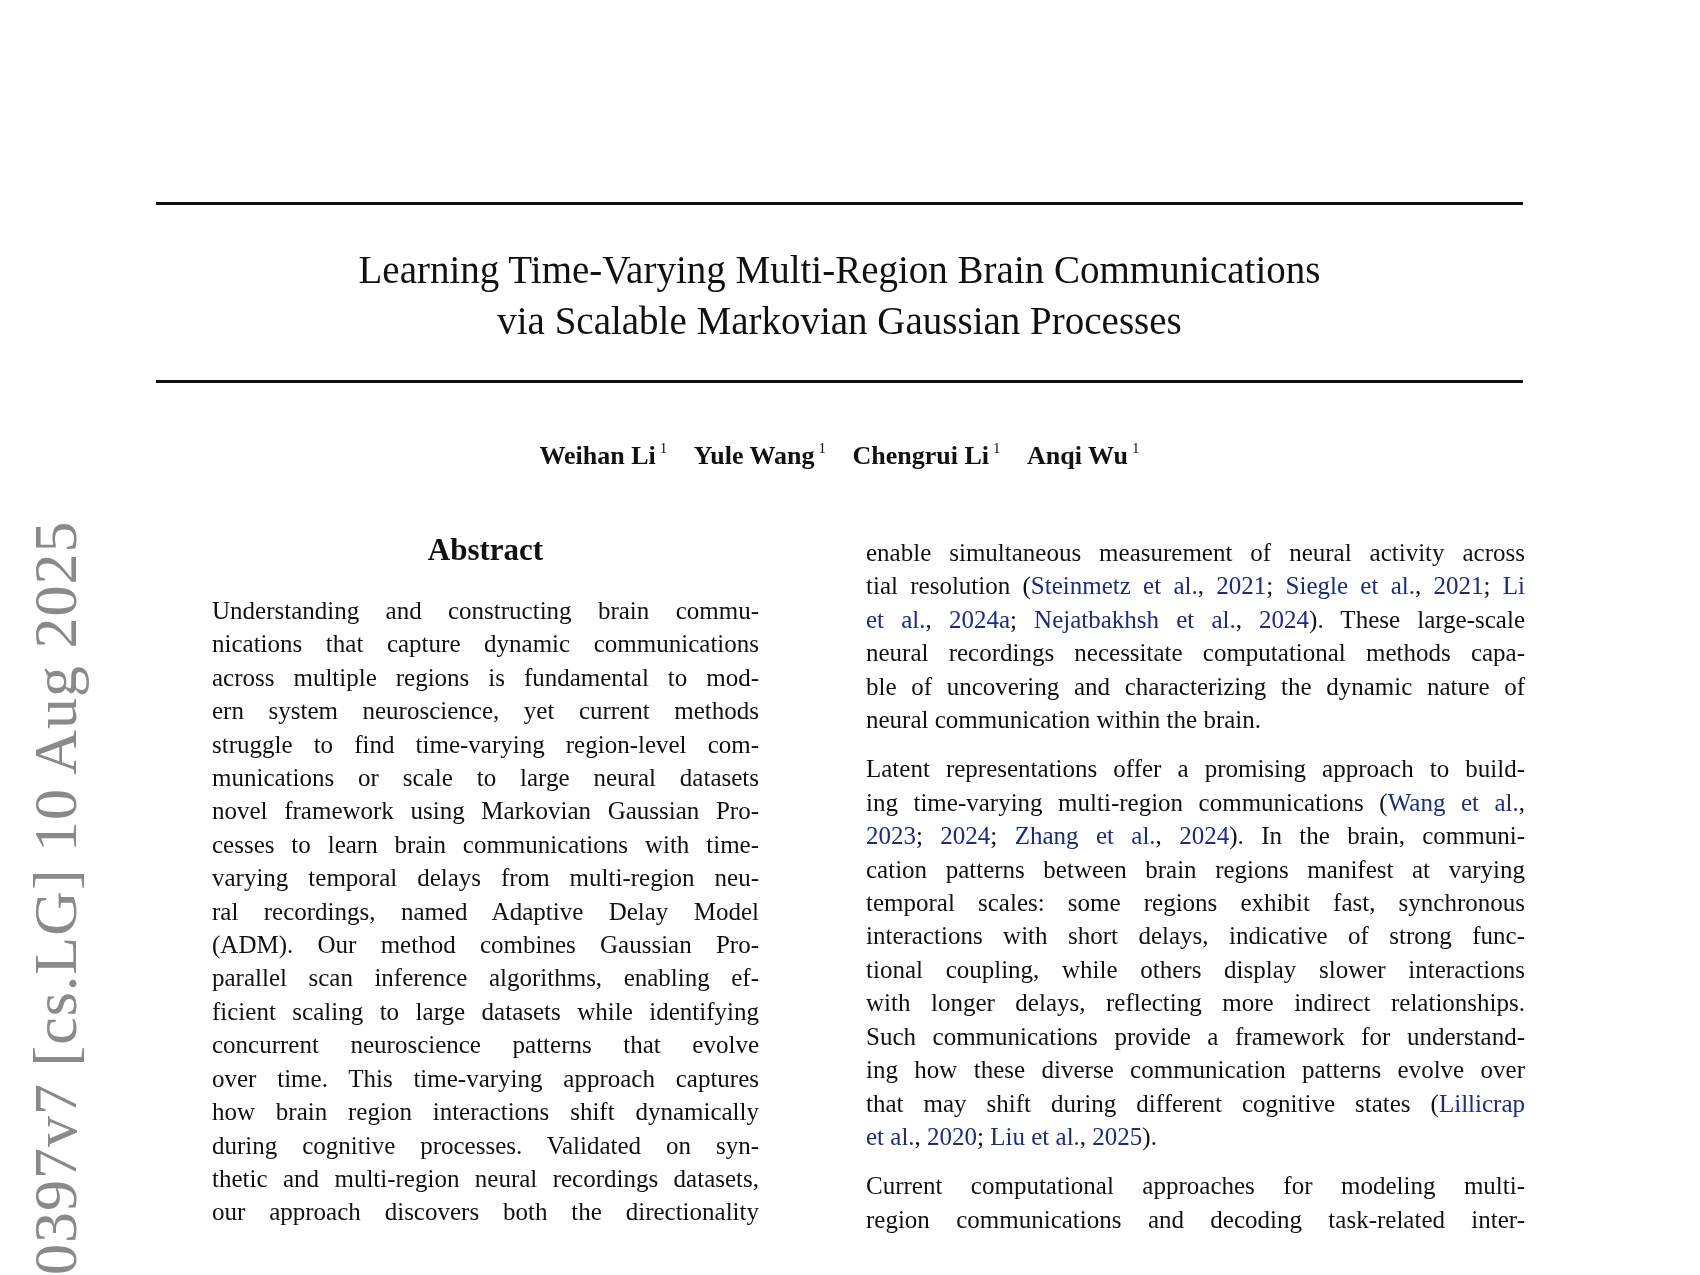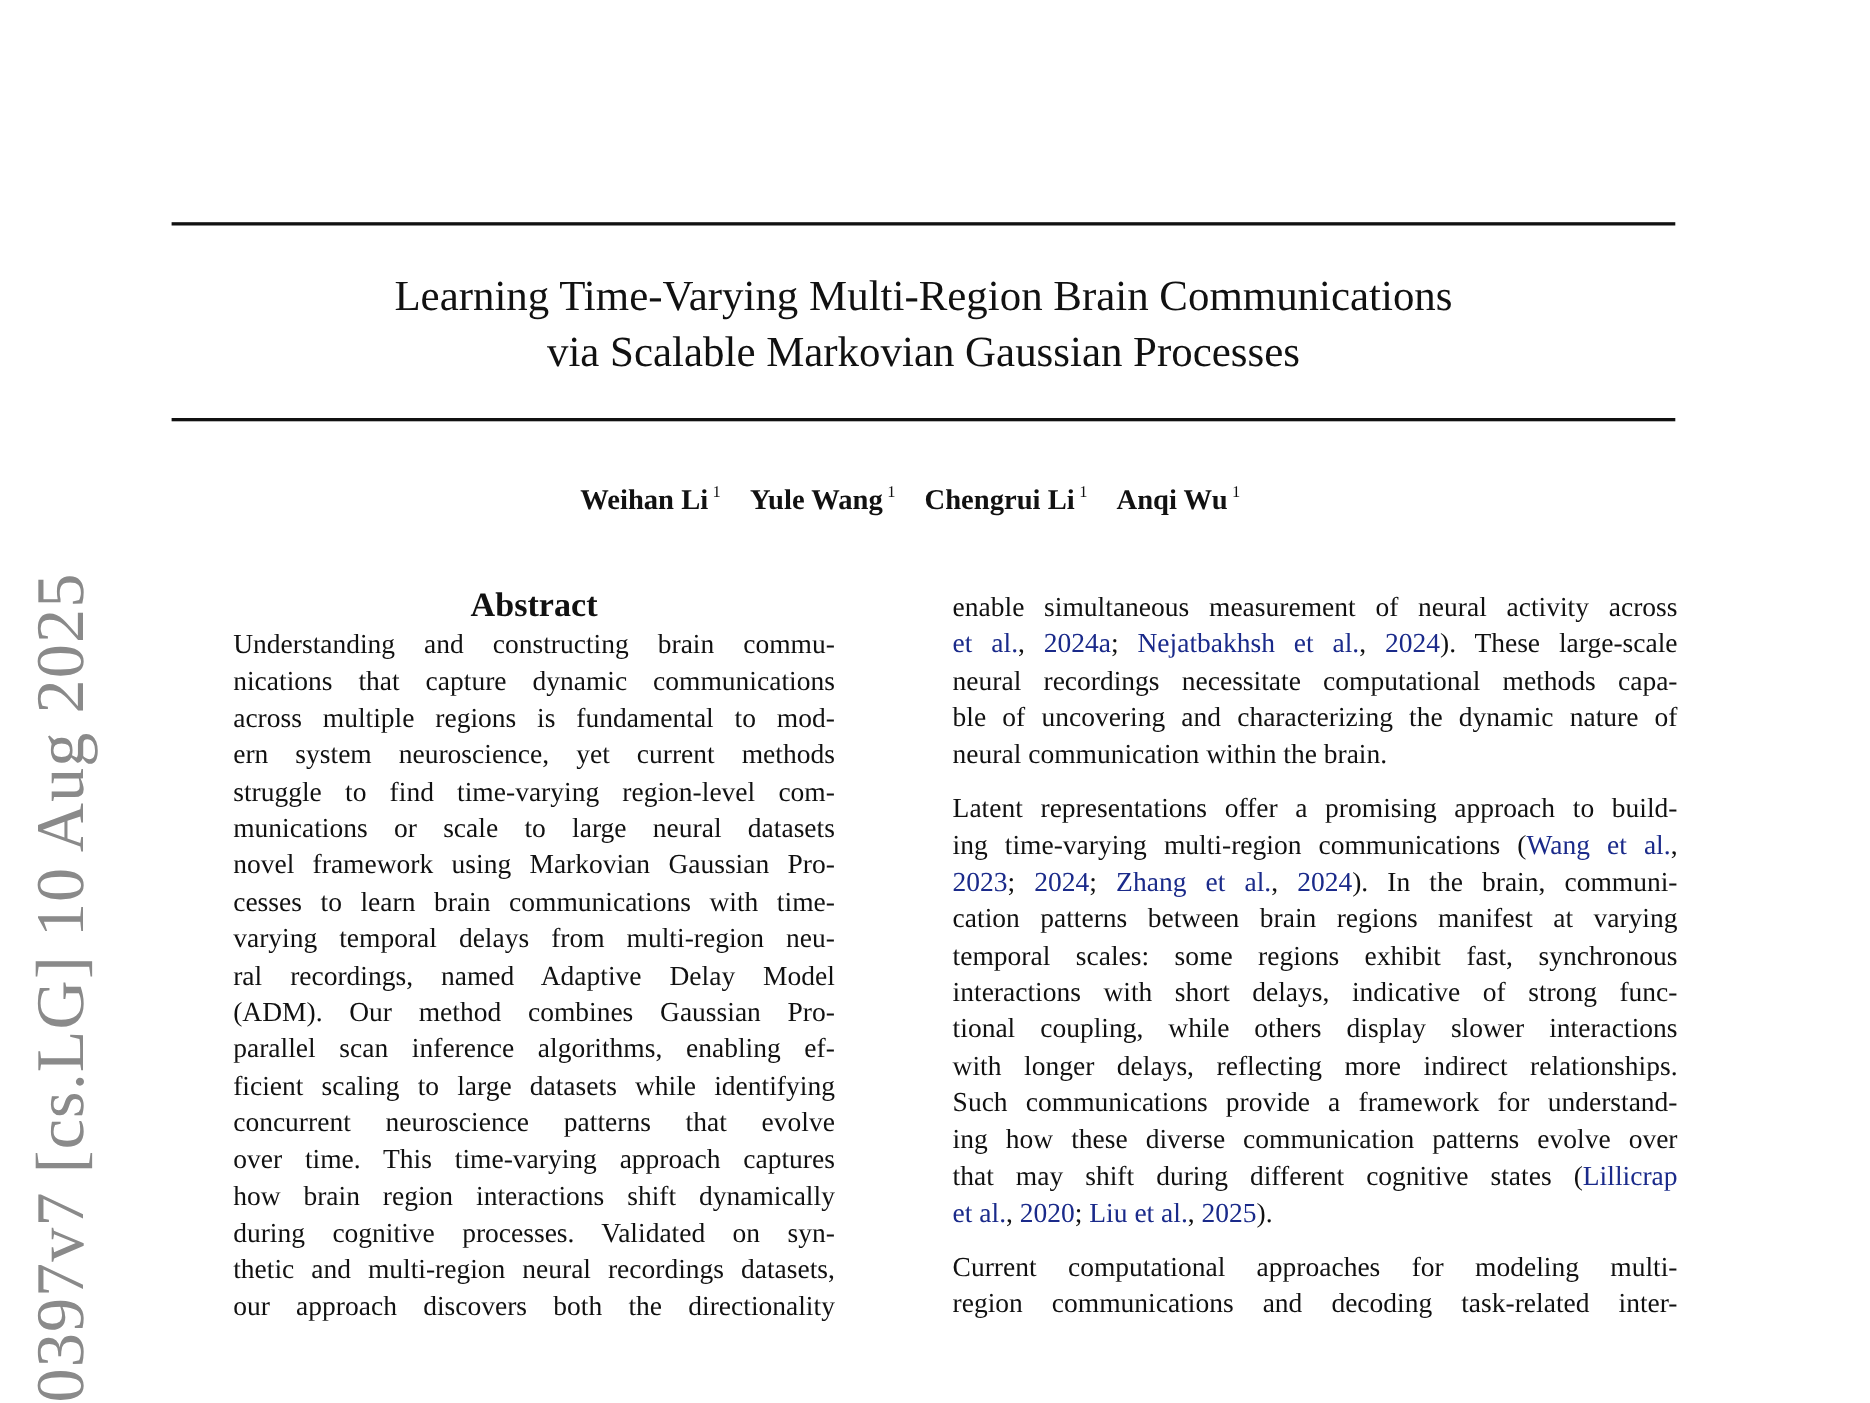--- a/index.html
+++ b/index.html
@@ -3,28 +3,28 @@
 <meta charset="utf-8">
 <style>
   html, body { margin:0; padding:0; background:#ffffff; }
   body { width:1700px; height:1275px; position:relative; overflow:hidden;
          font-family:"Liberation Serif", "DejaVu Serif", serif; color:#111; }
   .rule { position:absolute; left:156px; width:1367px; height:3px; background:#111; }
   #rule-top { top:202px; }
   #rule-bottom { top:380px; }
   .title { position:absolute; left:156px; width:1367px; text-align:center;
            font-weight:normal; font-size:39px; line-height:51px; top:244px; }
-  .authors { position:absolute; left:144px; width:1367px; top:440px; text-align:center;
+  .authors { position:absolute; left:156px; width:1367px; top:440px; text-align:center;
              font-weight:bold; font-size:26px; }
   .author { margin:0 10px; }
   .author sup { font-weight:normal; font-size:15px; vertical-align:11px; margin-left:4px; }
   .col { position:absolute; font-size:25px; line-height:33.4px; text-align:justify; hyphens:manual; }
   #col-left { left:212px; width:547px; top:530px; }
   #col-right { left:866px; width:659px; top:536px; }
-  .abs-head { text-align:center; font-weight:bold; font-size:31px; line-height:40px; margin-bottom:0; }
+  .abs-head { text-align:center; font-weight:bold; font-size:31px; line-height:40px; margin-bottom:24px; }
   .line { display:block; white-space:nowrap; text-align:justify; text-align-last:justify;font-family:Liberation Serif, serif; }
   .line.last { text-align-last:left; }
   .para-gap { height:16px; }
   .cite { color:#1a2a8a; }
   .stamp { position:absolute; left:20px; top:1275px; transform-origin:0 0; transform:rotate(-90deg);
            font-size:62px; color:#8a8a8a; white-space:nowrap; letter-spacing:1px; width:680px; }
 </style>
 </head>
 <body>
 
@@ -65,20 +65,21 @@
     <span class="line">how brain region interactions shift dynamically</span>
     <span class="line">during cognitive processes.  Validated on syn-</span>
     <span class="line">thetic and multi-region neural recordings datasets,</span>
     <span class="line">our approach discovers both the directionality</span>
   </div>
 </div>
 
 <div class="col" id="col-right">
   <div>
     <span class="line">enable simultaneous measurement of neural activity across</span>
+    <span class="line"><span>tial resolution (</span><a class="cite">Steinmetz et al.</a><span>, </span><a class="cite">2021</a><span>; </span><a class="cite">Siegle et al.</a><span>, </span><a class="cite">2021</a><span>; </span><a class="cite">Li</a></span>
     <span class="line"><a class="cite">et al.</a><span>, </span><a class="cite">2024a</a><span>; </span><a class="cite">Nejatbakhsh et al.</a><span>, </span><a class="cite">2024</a><span>).  These large-scale</span></span>
     <span class="line">neural recordings necessitate computational methods capa-</span>
     <span class="line">ble of uncovering and characterizing the dynamic nature of</span>
     <span class="line last">neural communication within the brain.</span>
   </div>
   <div class="para-gap"></div>
   <div>
     <span class="line">Latent representations offer a promising approach to build-</span>
     <span class="line"><span>ing time-varying multi-region communications (</span><a class="cite">Wang et al.</a><span>,</span></span>
     <span class="line"><a class="cite">2023</a><span>; </span><a class="cite">2024</a><span>; </span><a class="cite">Zhang et al.</a><span>, </span><a class="cite">2024</a><span>).  In the brain, communi-</span></span>

